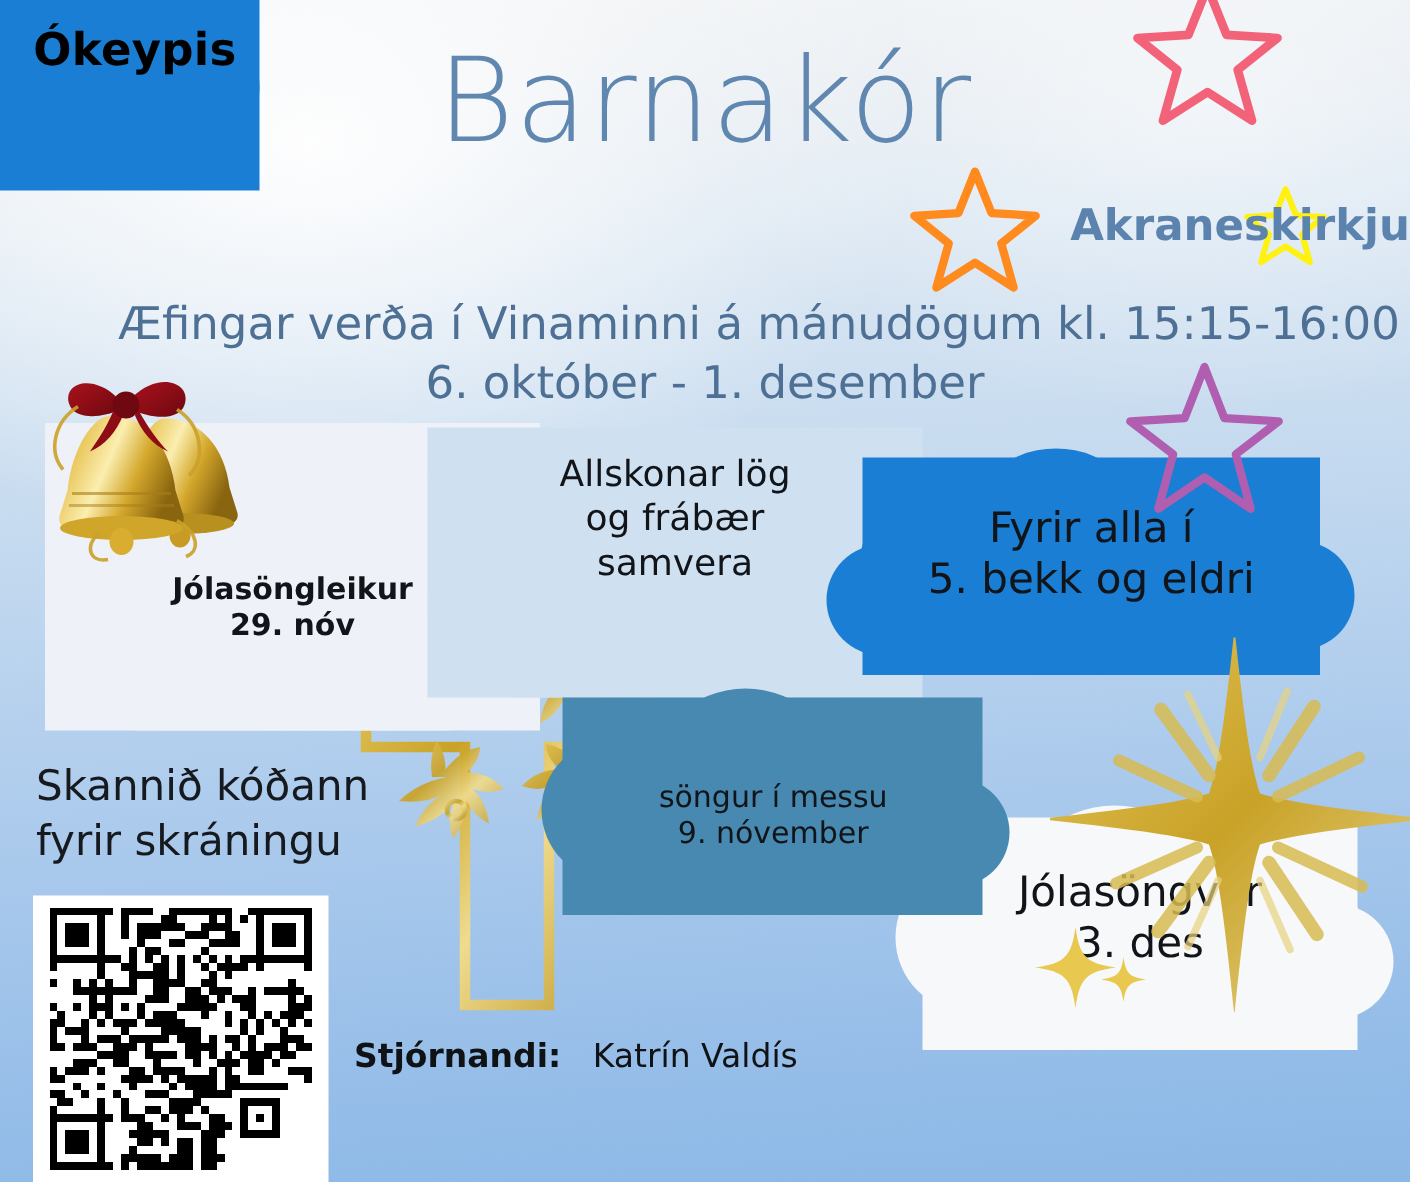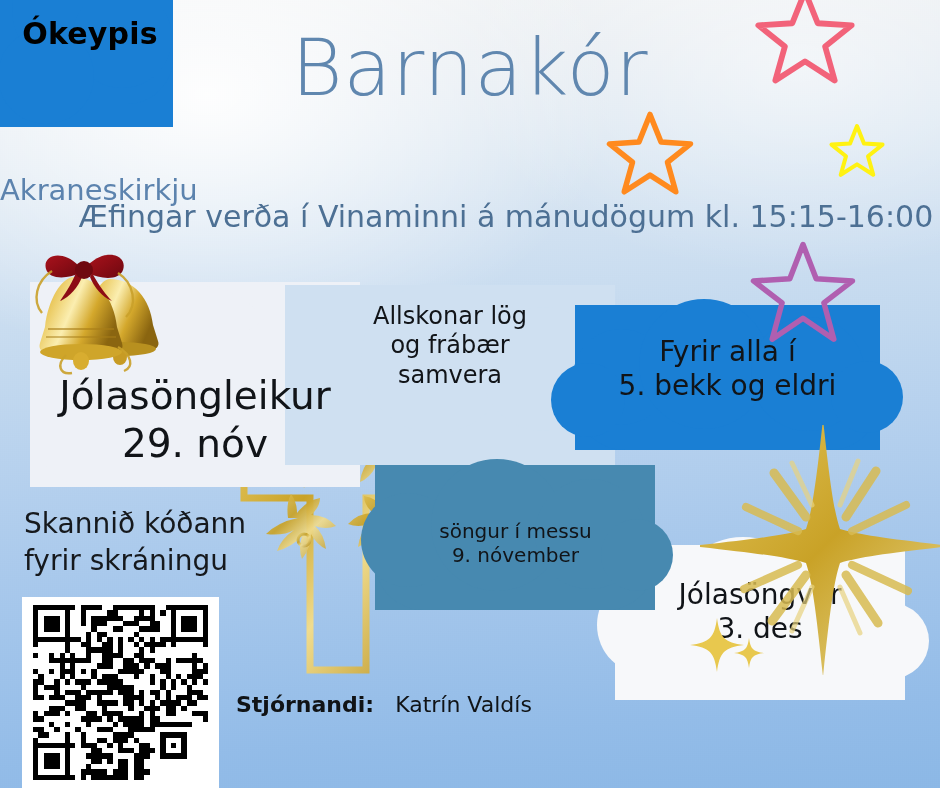--- a/index.html
+++ b/index.html
@@ -71,33 +71,33 @@
   
   #title {
     position: absolute; left: 0; top: 23px; width: 940px;
     text-align: center; color: #6087af;
     font-family: "DejaVu Sans", "Liberation Sans", sans-serif;
     font-weight: 300; font-size: 78px; letter-spacing: 1px;
     z-index: 8;
   }
   #subtitle {
     position: absolute; left: 0; top: 133px; width: 940px;
-    text-align: left; color: #5c83ae;
-    font-weight: 400; font-size: 29px; z-index: 8; margin-top: 40px;
+    text-align: right; color: #5c83ae;
+    font-weight: 700; font-size: 29px; z-index: 8;
   }
   #sched1, #sched2 {
     position: absolute; left: 0; width: 940px; text-align: center;
     color: #4d7094; z-index: 8;
   }
   #sched1 { top: 199px; font-size: 30px; padding-left: 36px; }
   #sched2 { top: 238px; font-size: 30px; }
 
   
   #cloud-left { left: 30px; top: 282px; width: 330px; height: 205px; background: #eef1f7; z-index: 3; }
-  #cloud-left-text { left: 30px; top: 372px; width: 330px; font-size: 39px; font-weight: 400; }
+  #cloud-left-text { left: 30px; top: 380px; width: 330px; font-size: 20px; font-weight: 700; }
 
   
   #cloud-allskonar { left: 285px; top: 285px; width: 330px; height: 180px; background: #cfe0f1; z-index: 4; }
   #cloud-allskonar-text { left: 300px; top: 302px; width: 300px; font-size: 24px; }
 
   
   #cloud-fyrir { left: 575px; top: 305px; width: 305px; height: 145px; background: #1a7fd4; z-index: 5; }
   #cloud-fyrir-text { left: 580px; top: 335px; width: 295px; font-size: 28px; }
 
   
@@ -317,20 +317,21 @@
     <i style="left:-4px; top:12px; width:140px; height:140px;"></i>
     <i style="left:74px; top:-2px; width:120px; height:120px;"></i>
     <i style="left:134px; top:36px; width:100px; height:100px;"></i>
     <i style="left:60px; top:76px; width:96px; height:96px;"></i>
   </div>
   <div id="badge-text">Ókeypis</div>
 
   <div id="title">Barnakór</div>
   <div id="subtitle">Akraneskirkju</div>
   <div id="sched1">Æfingar verða í Vinaminni  á mánudögum kl. 15:15-16:00</div>
+  <div id="sched2">6. október - 1. desember</div>
 
   <div id="scan-text">Skannið kóðann
 fyrir skráningu</div>
   <div id="qr-wrap">
     <svg id="qr" viewBox="0 0 33 33" shape-rendering="crispEdges">
       <rect width="33" height="33" fill="#fff"></rect>
       <g fill="#000" id="qrcells">
           <rect x="0" y="0" width="1" height="1"></rect>
           <rect x="1" y="0" width="1" height="1"></rect>
           <rect x="2" y="0" width="1" height="1"></rect>

